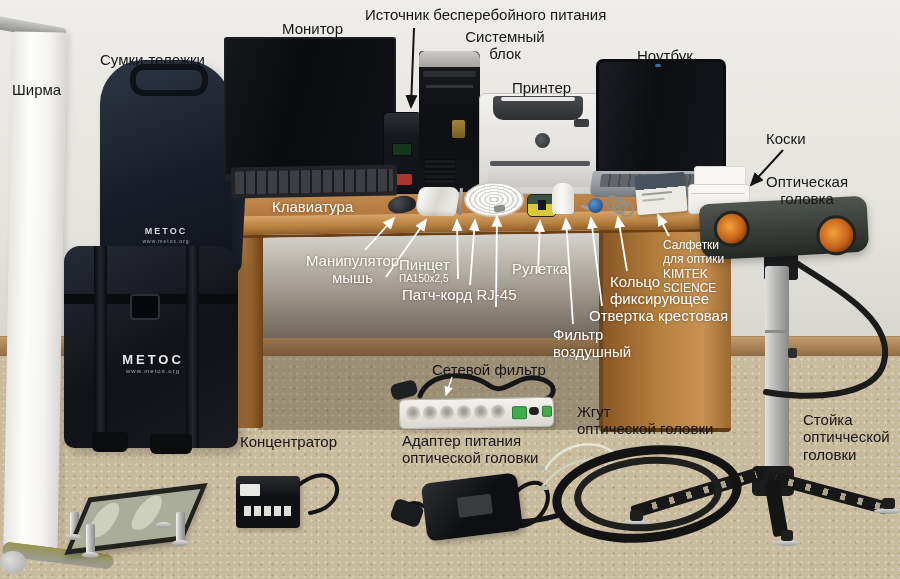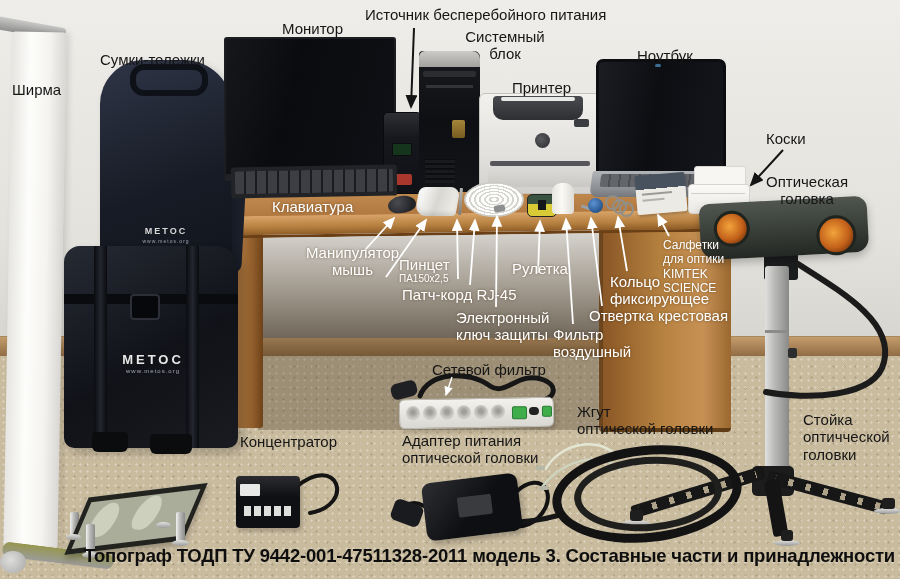--- a/index.html
+++ b/index.html
@@ -237,41 +237,38 @@
   <div class="lbl" style="left:282px;top:20px;">Монитор</div>
   <div class="lbl" style="left:365px;top:6px;">Источник бесперебойного питания</div>
   <div class="lbl c" style="left:445px;top:28px;width:120px;">Системный
 блок</div>
   <div class="lbl" style="left:512px;top:79px;">Принтер</div>
   <div class="lbl" style="left:637px;top:47px;text-align:right;">Ноутбук</div>
   <div class="lbl" style="left:766px;top:130px;">Коски</div>
   <div class="lbl c" style="left:748px;top:173px;width:118px;">Оптическая
 головка</div>
   <div class="lblw" style="left:272px;top:198px;">Клавиатура</div>
-  <div class="lblw c" style="left:270px;top:244px;width:165px;">Манипулятор
+  <div class="lblw c" style="left:270px;top:252px;width:165px;">Манипулятор
 мышь</div>
   <div class="lblw" style="left:399px;top:256px;">Пинцет</div>
   <div class="lblw s125" style="left:399px;top:273px;">ПА150х2,5</div>
   <div class="lblw" style="left:402px;top:286px;">Патч-корд RJ-45</div>
   <div class="lblw" style="left:512px;top:260px;">Рулетка</div>
-  <div class="lblw" style="left:456px;top:309px;">Электронный
-ключ защиты</div>
   <div class="lblw" style="left:553px;top:326px;">Фильтр
 воздушный</div>
   <div class="lblw" style="left:610px;top:273px;">Кольцо
 фиксирующее</div>
   <div class="lblw" style="left:589px;top:307px;">Отвертка крестовая</div>
   <div class="lblw s12" style="left:663px;top:238px;">Салфетки
 для оптики
 KIMTEK
 SCIENCE</div>
   <div class="lbl" style="left:432px;top:361px;">Сетевой фильтр</div>
   <div class="lbl" style="left:577px;top:403px;">Жгут
 оптической головки</div>
   <div class="lbl" style="left:803px;top:411px;">Стойка
 оптичческой
 головки</div>
   <div class="lbl" style="left:240px;top:433px;">Концентратор</div>
   <div class="lbl" style="left:402px;top:432px;">Адаптер питания
 оптической головки</div>
 
-  <div id="caption">Топограф ТОДП ТУ 9442-001-47511328-2011 модель 3. Составные части и принадлежности</div>
 </div>
 
 </body></html>

